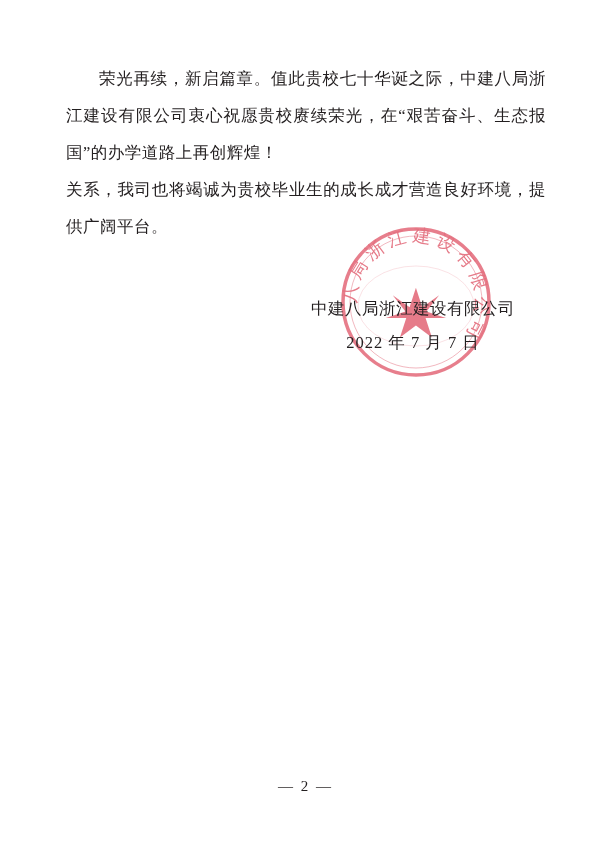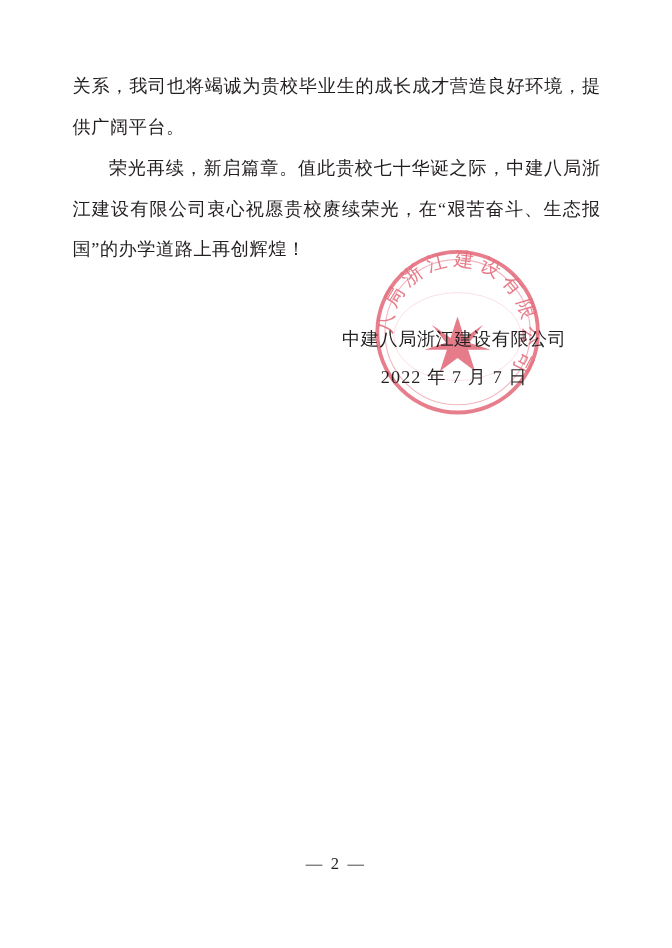--- a/index.html
+++ b/index.html
@@ -75,22 +75,22 @@
     color: #231f20;
     letter-spacing: 2px;
   }
 </style>
 </head>
 <body>
 
 <div class="page">
 
   <div class="body-text">
+    <p class="para indent">荣光再续，新启篇章。值此贵校七十华诞之际，中建八局浙江建设有限公司衷心祝愿贵校赓续荣光，在“艰苦奋斗、生态报国”的办学道路上再创辉煌！</p>
     <p class="para">关系，我司也将竭诚为贵校毕业生的成长成才营造良好环境，提供广阔平台。</p>
-    <p class="para indent">荣光再续，新启篇章。值此贵校七十华诞之际，中建八局浙江建设有限公司衷心祝愿贵校赓续荣光，在“艰苦奋斗、生态报国”的办学道路上再创辉煌！</p>
   </div>
 
   <div class="stamp">
     <svg width="160" height="160" viewBox="0 0 160 160" xmlns="http://www.w3.org/2000/svg">
       <defs>
         <path id="sealArc" d="M 80,80 m -60,0 a 60,60 0 1,1 120,0 a 60,60 0 1,1 -120,0" fill="none"></path>
       </defs>
       <circle cx="80" cy="80" r="73" fill="none" stroke="#e4707f" stroke-width="3.5" opacity="0.9"></circle>
       <circle cx="80" cy="80" r="66" fill="none" stroke="#e4707f" stroke-width="1" opacity="0.5"></circle>
       <text font-family="'Liberation Serif', serif" font-size="18" fill="#e4707f" letter-spacing="5" opacity="0.92">

